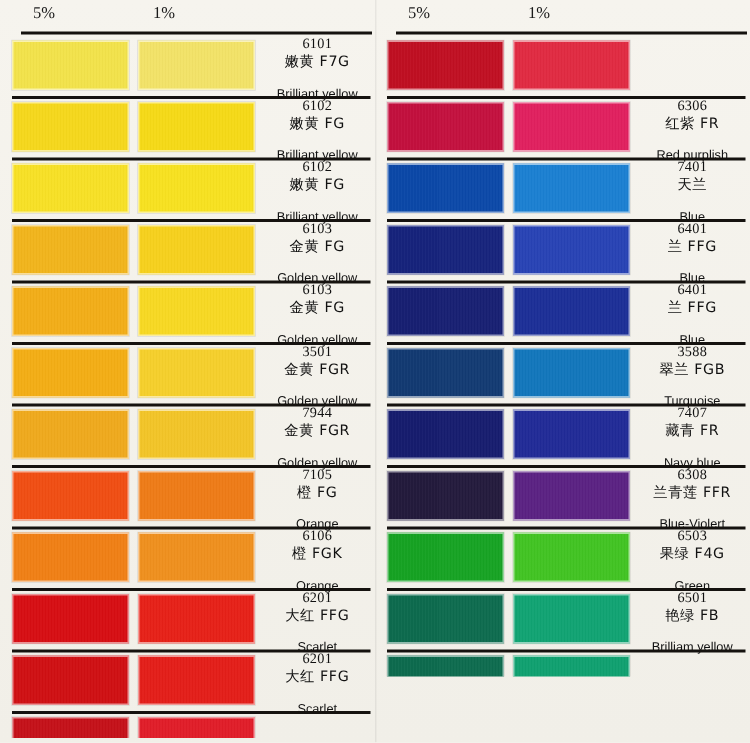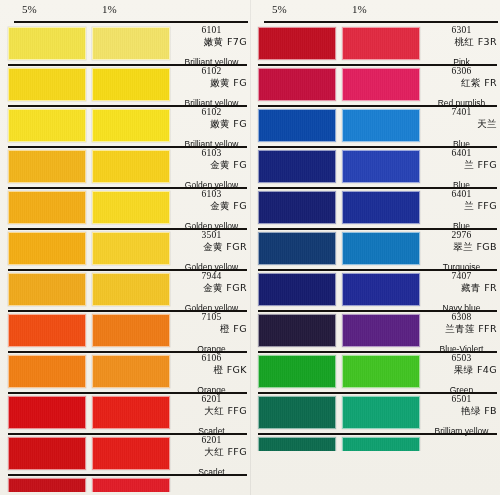--- a/index.html
+++ b/index.html
@@ -88,21 +88,20 @@
     font-family:"Liberation Serif", serif;
     display:block;
     letter-spacing:.2px;
   }
   .lbl .cn{
     font-size:9.5px;
     display:block;
     margin-top:1px;
     letter-spacing:.4px;
     font-family:"DejaVu Sans", sans-serif;
-    text-align:right;
   }
   .lbl .en{
     font-size:8.5px;
     display:block;
     margin-top:12px;
     letter-spacing:0px;
   }
   .row .divider{
     position:absolute;
     left:2px;right:3px;bottom:0;
@@ -256,25 +255,20 @@
   <div class="panel right">
     <div class="hdr">
       <span class="pct a">5%</span>
       <span class="pct b">1%</span>
       <span class="rule"></span>
     </div>
     <div class="rows" id="right-rows">
         <div class="row">
           <div class="sw s5" style="background: rgb(192, 15, 34);"></div>
           <div class="sw s1" style="background: rgb(224, 42, 65);"></div>
-          <div class="lbl">
-            <span class="code">6301</span>
-            <span class="cn">桃红 F3R</span>
-            <span class="en">Pink</span>
-          </div>
           <span class="divider"></span>
         </div>
         <div class="row">
           <div class="sw s5" style="background: rgb(195, 16, 62);"></div>
           <div class="sw s1" style="background: rgb(224, 31, 94);"></div>
           <div class="lbl">
             <span class="code">6306</span>
             <span class="cn">红紫 FR</span>
             <span class="en">Red purplish</span>
           </div>
@@ -307,21 +301,21 @@
             <span class="code">6401</span>
             <span class="cn">兰 FFG</span>
             <span class="en">Blue</span>
           </div>
           <span class="divider"></span>
         </div>
         <div class="row">
           <div class="sw s5" style="background: rgb(18, 58, 114);"></div>
           <div class="sw s1" style="background: rgb(17, 118, 187);"></div>
           <div class="lbl">
-            <span class="code">2976</span>
+            <span class="code">3588</span>
             <span class="cn">翠兰 FGB</span>
             <span class="en">Turquoise</span>
           </div>
           <span class="divider"></span>
         </div>
         <div class="row">
           <div class="sw s5" style="background: rgb(22, 28, 110);"></div>
           <div class="sw s1" style="background: rgb(32, 42, 150);"></div>
           <div class="lbl">
             <span class="code">7407</span>

